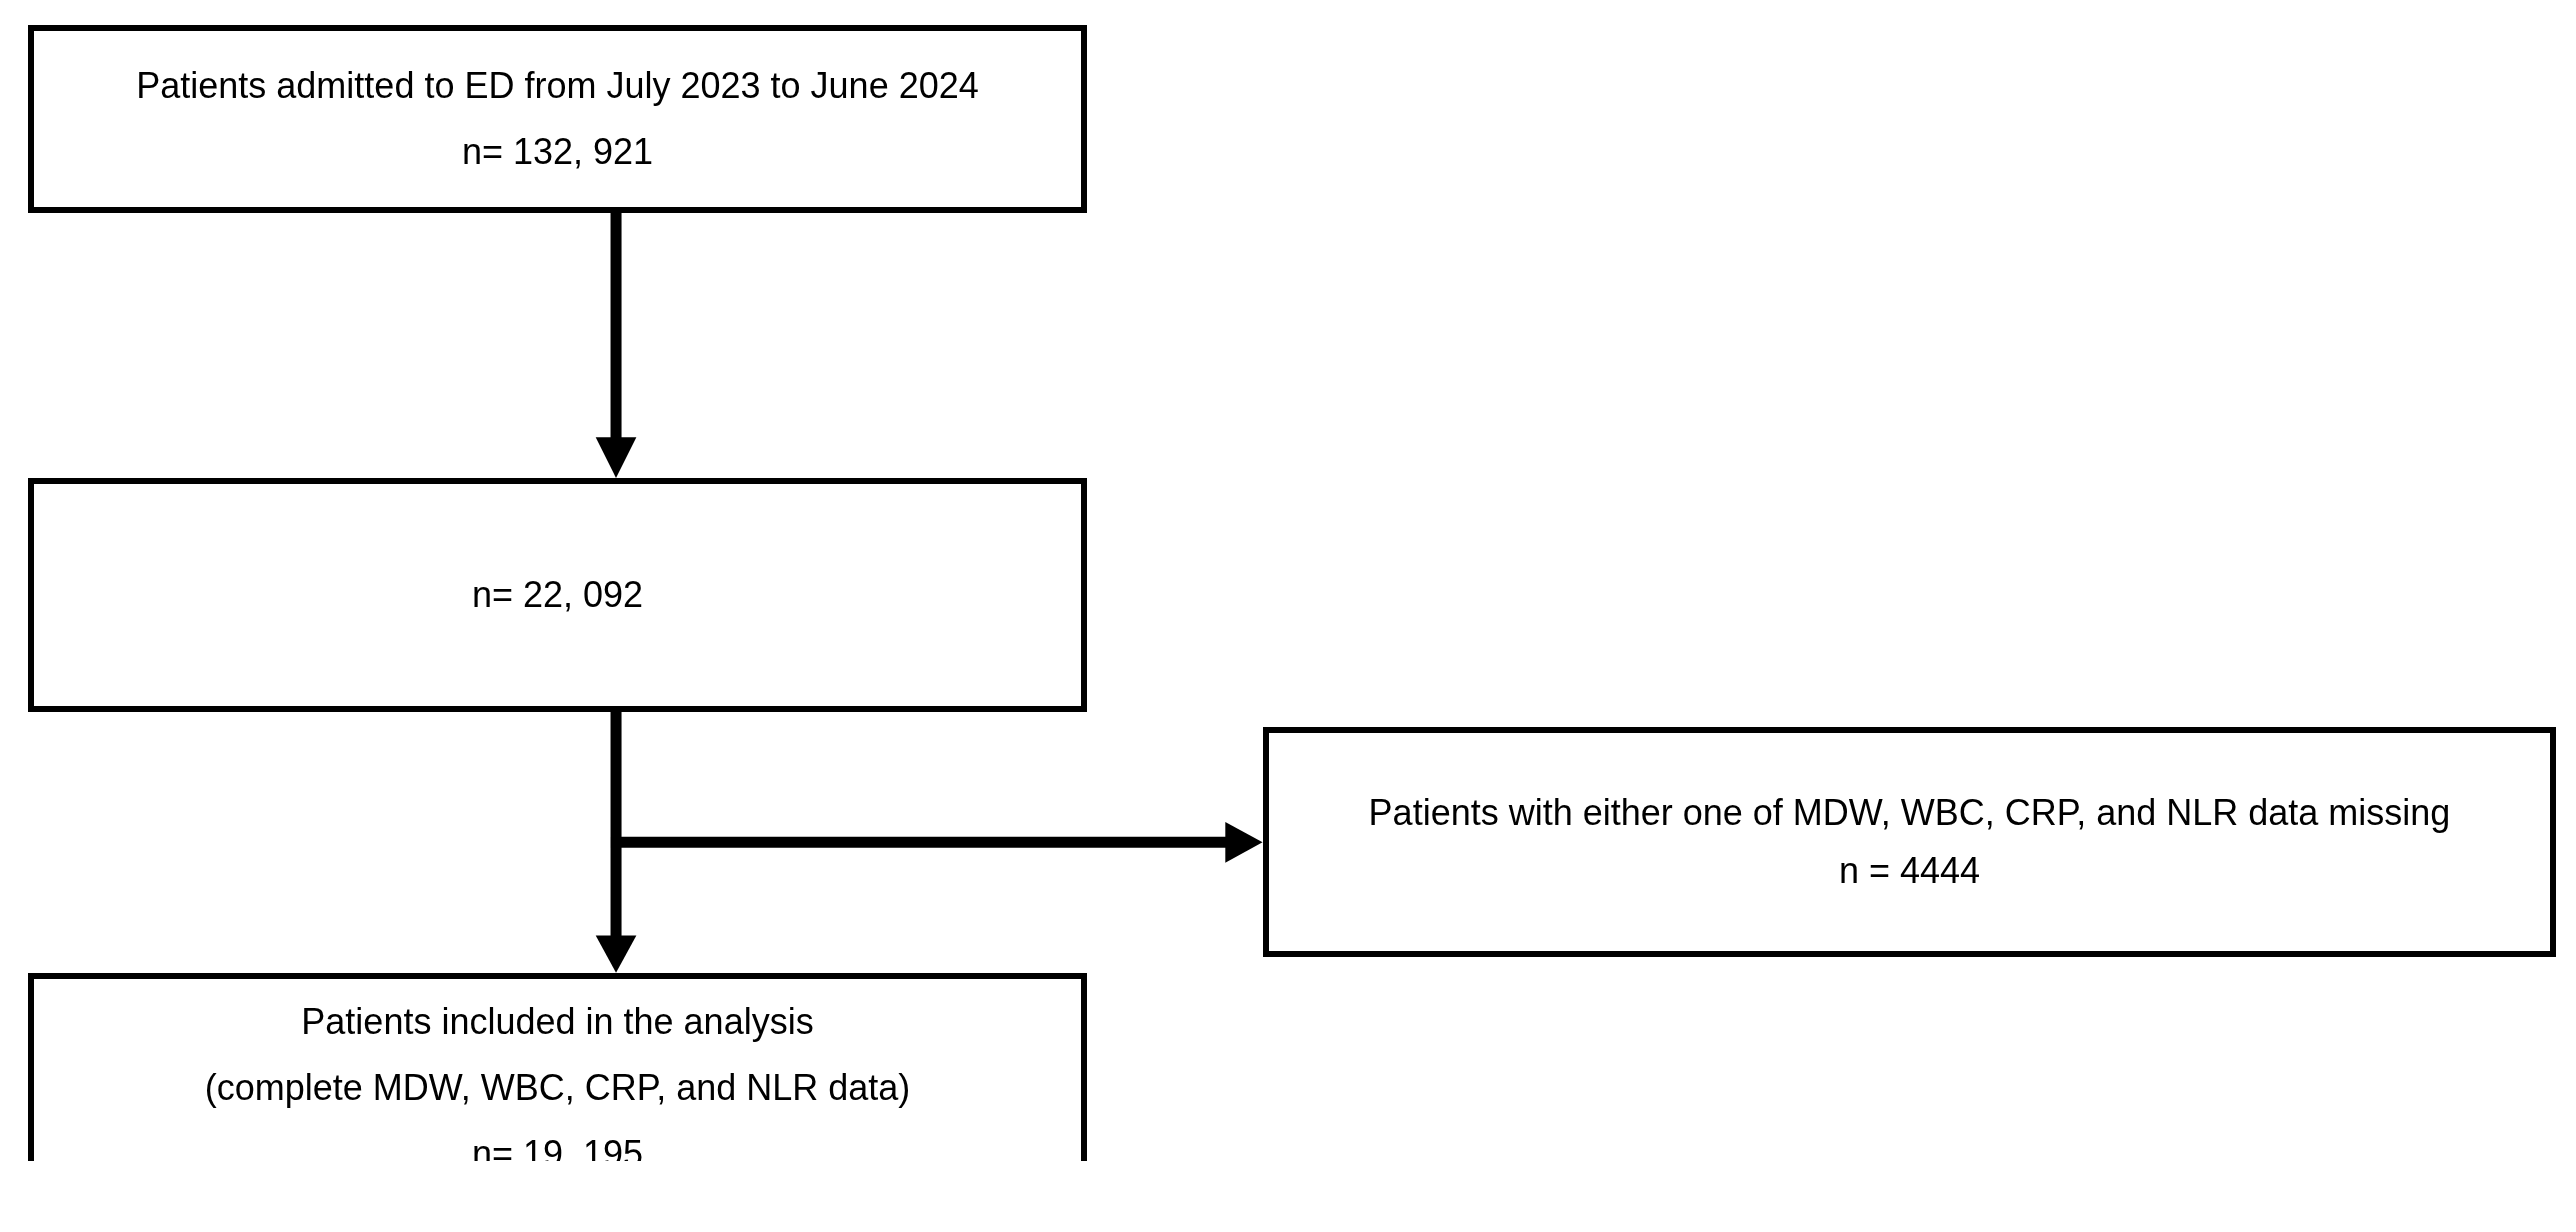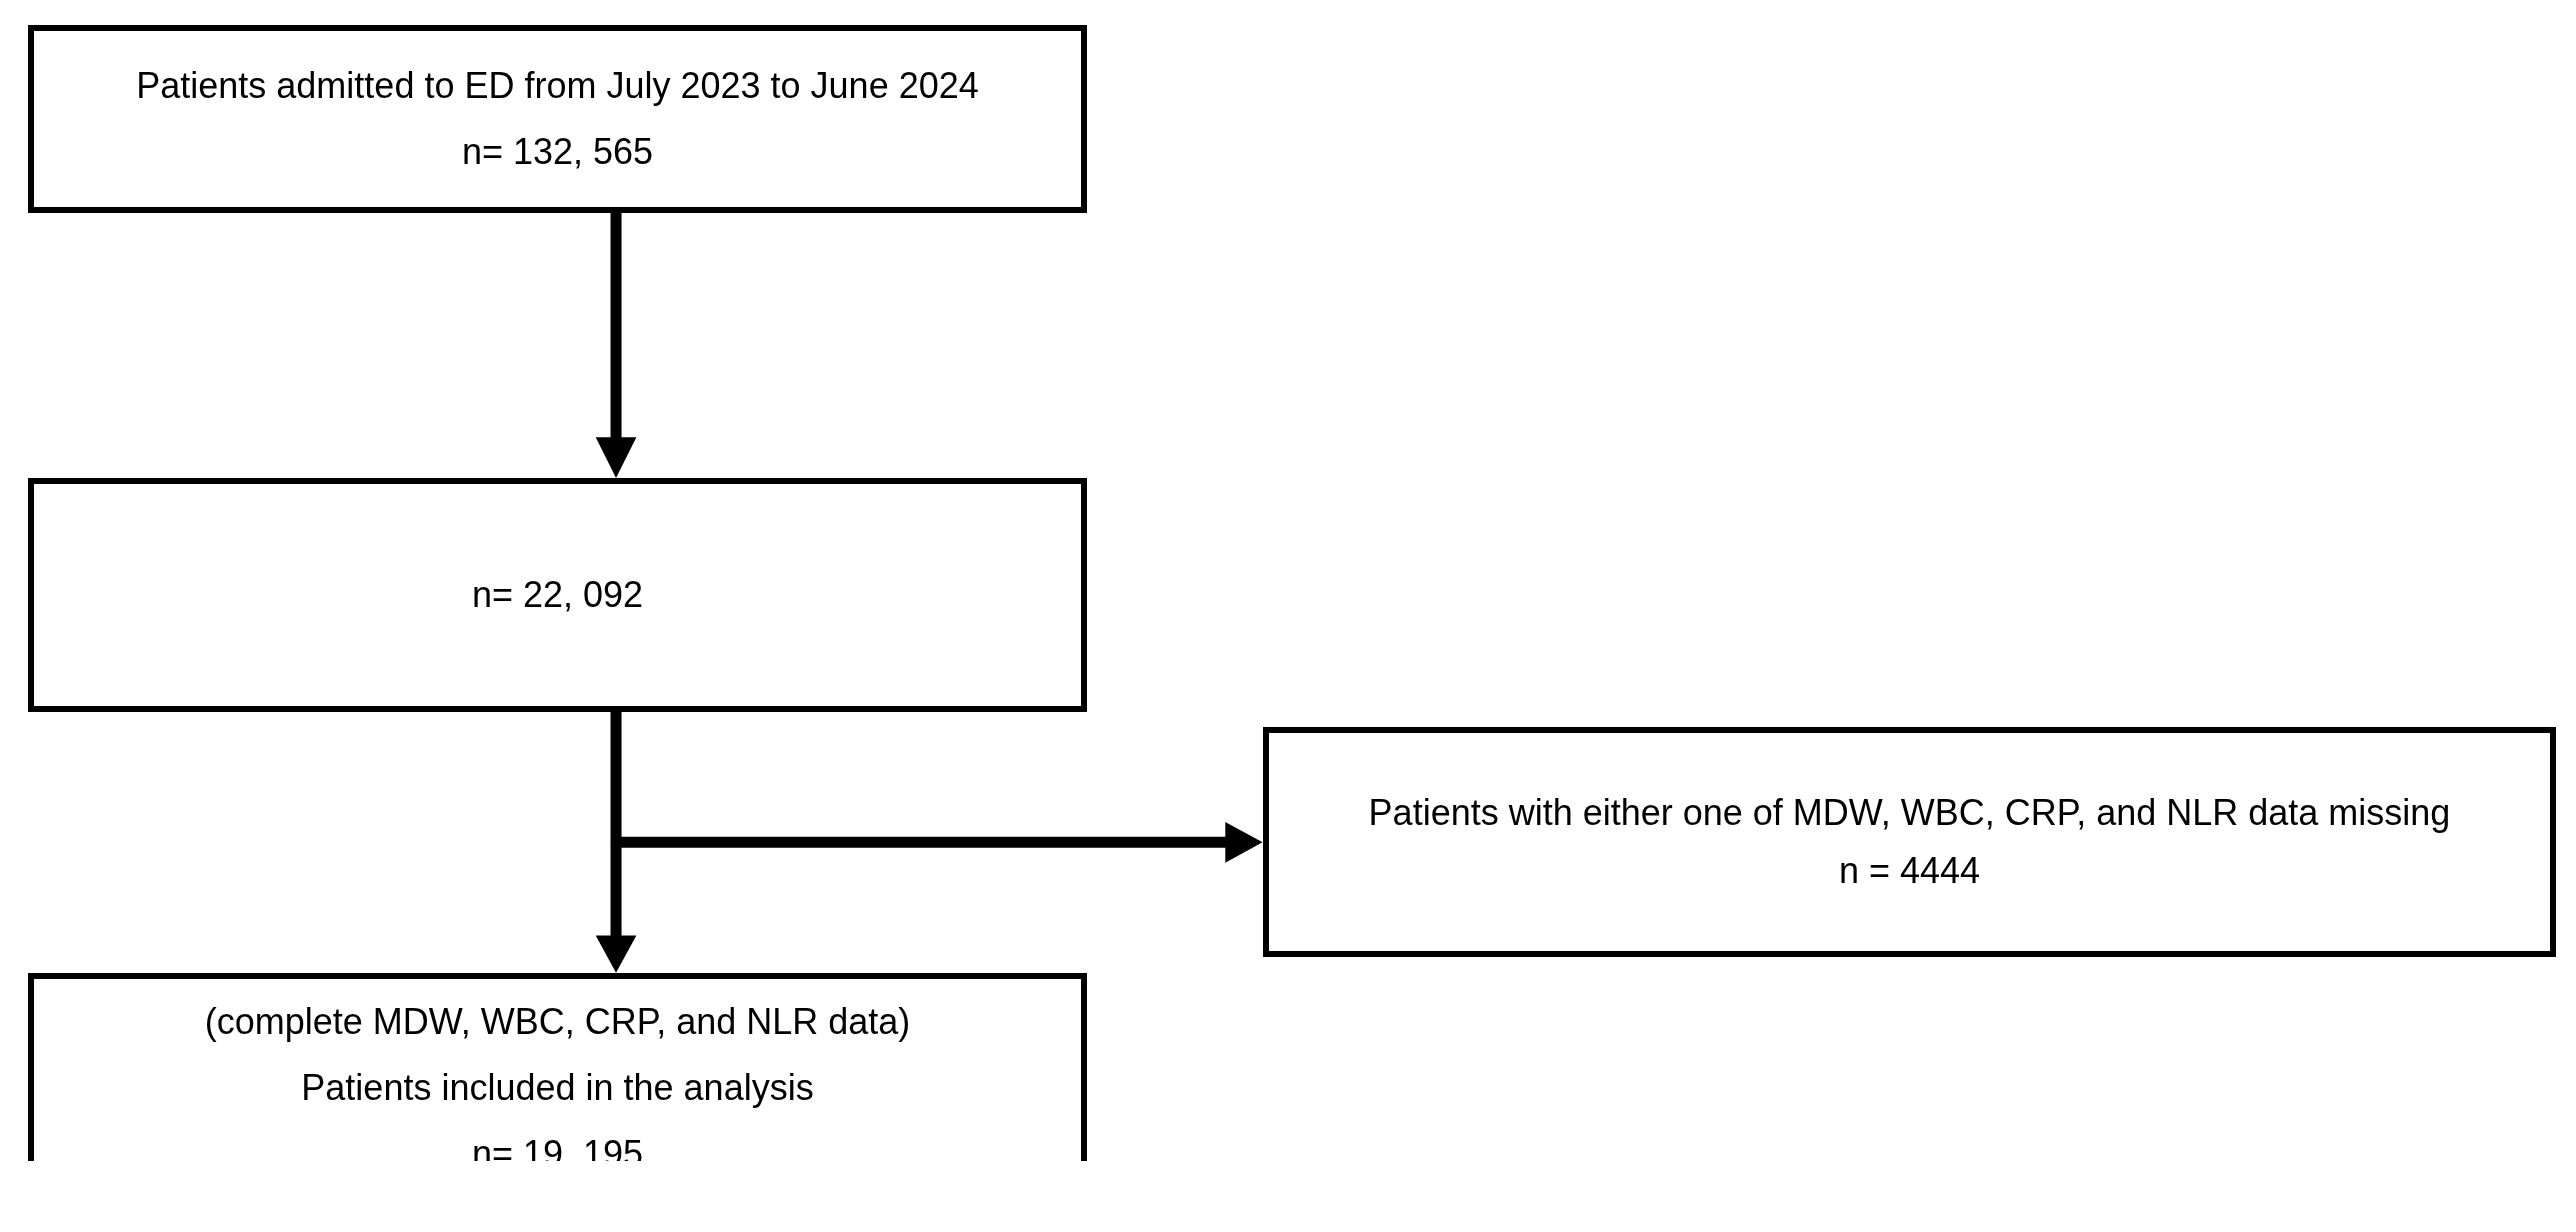--- a/index.html
+++ b/index.html
@@ -49,35 +49,35 @@
   .arrow-layer line    { stroke: #000000; stroke-width: 13px; }
   .arrow-layer polygon { fill: #000000; }
 </style>
 </head>
 <body>
 
 <div class="canvas">
 
   <div class="flow-box" id="box-admitted">
     <div class="line">Patients admitted to ED from July 2023 to June 2024</div>
-    <div class="line">n= 132, 565</div>
+    <div class="line">n= 132, 921</div>
   </div>
 
   <div class="flow-box" id="box-culture">
     <div class="line">n= 22, 092</div>
   </div>
 
   <div class="flow-box" id="box-excluded">
     <div class="line">Patients with either one of MDW, WBC, CRP, and NLR data missing</div>
     <div class="line">n = 4444</div>
   </div>
 
   <div class="flow-box" id="box-included">
+    <div class="line">Patients included in the analysis</div>
     <div class="line">(complete MDW, WBC, CRP, and NLR data)</div>
-    <div class="line">Patients included in the analysis</div>
     <div class="line">n= 19, 195</div>
   </div>
 
   <svg class="arrow-layer" width="2576" height="1233" viewBox="0 0 3040 1455" xmlns="http://www.w3.org/2000/svg">
     <g>
       <line x1="727" y1="250" x2="727" y2="520"></line>
       <polygon points="703,516 751,516 727,564"></polygon>
     </g>
     <g>
       <line x1="727" y1="838" x2="727" y2="1108"></line>

